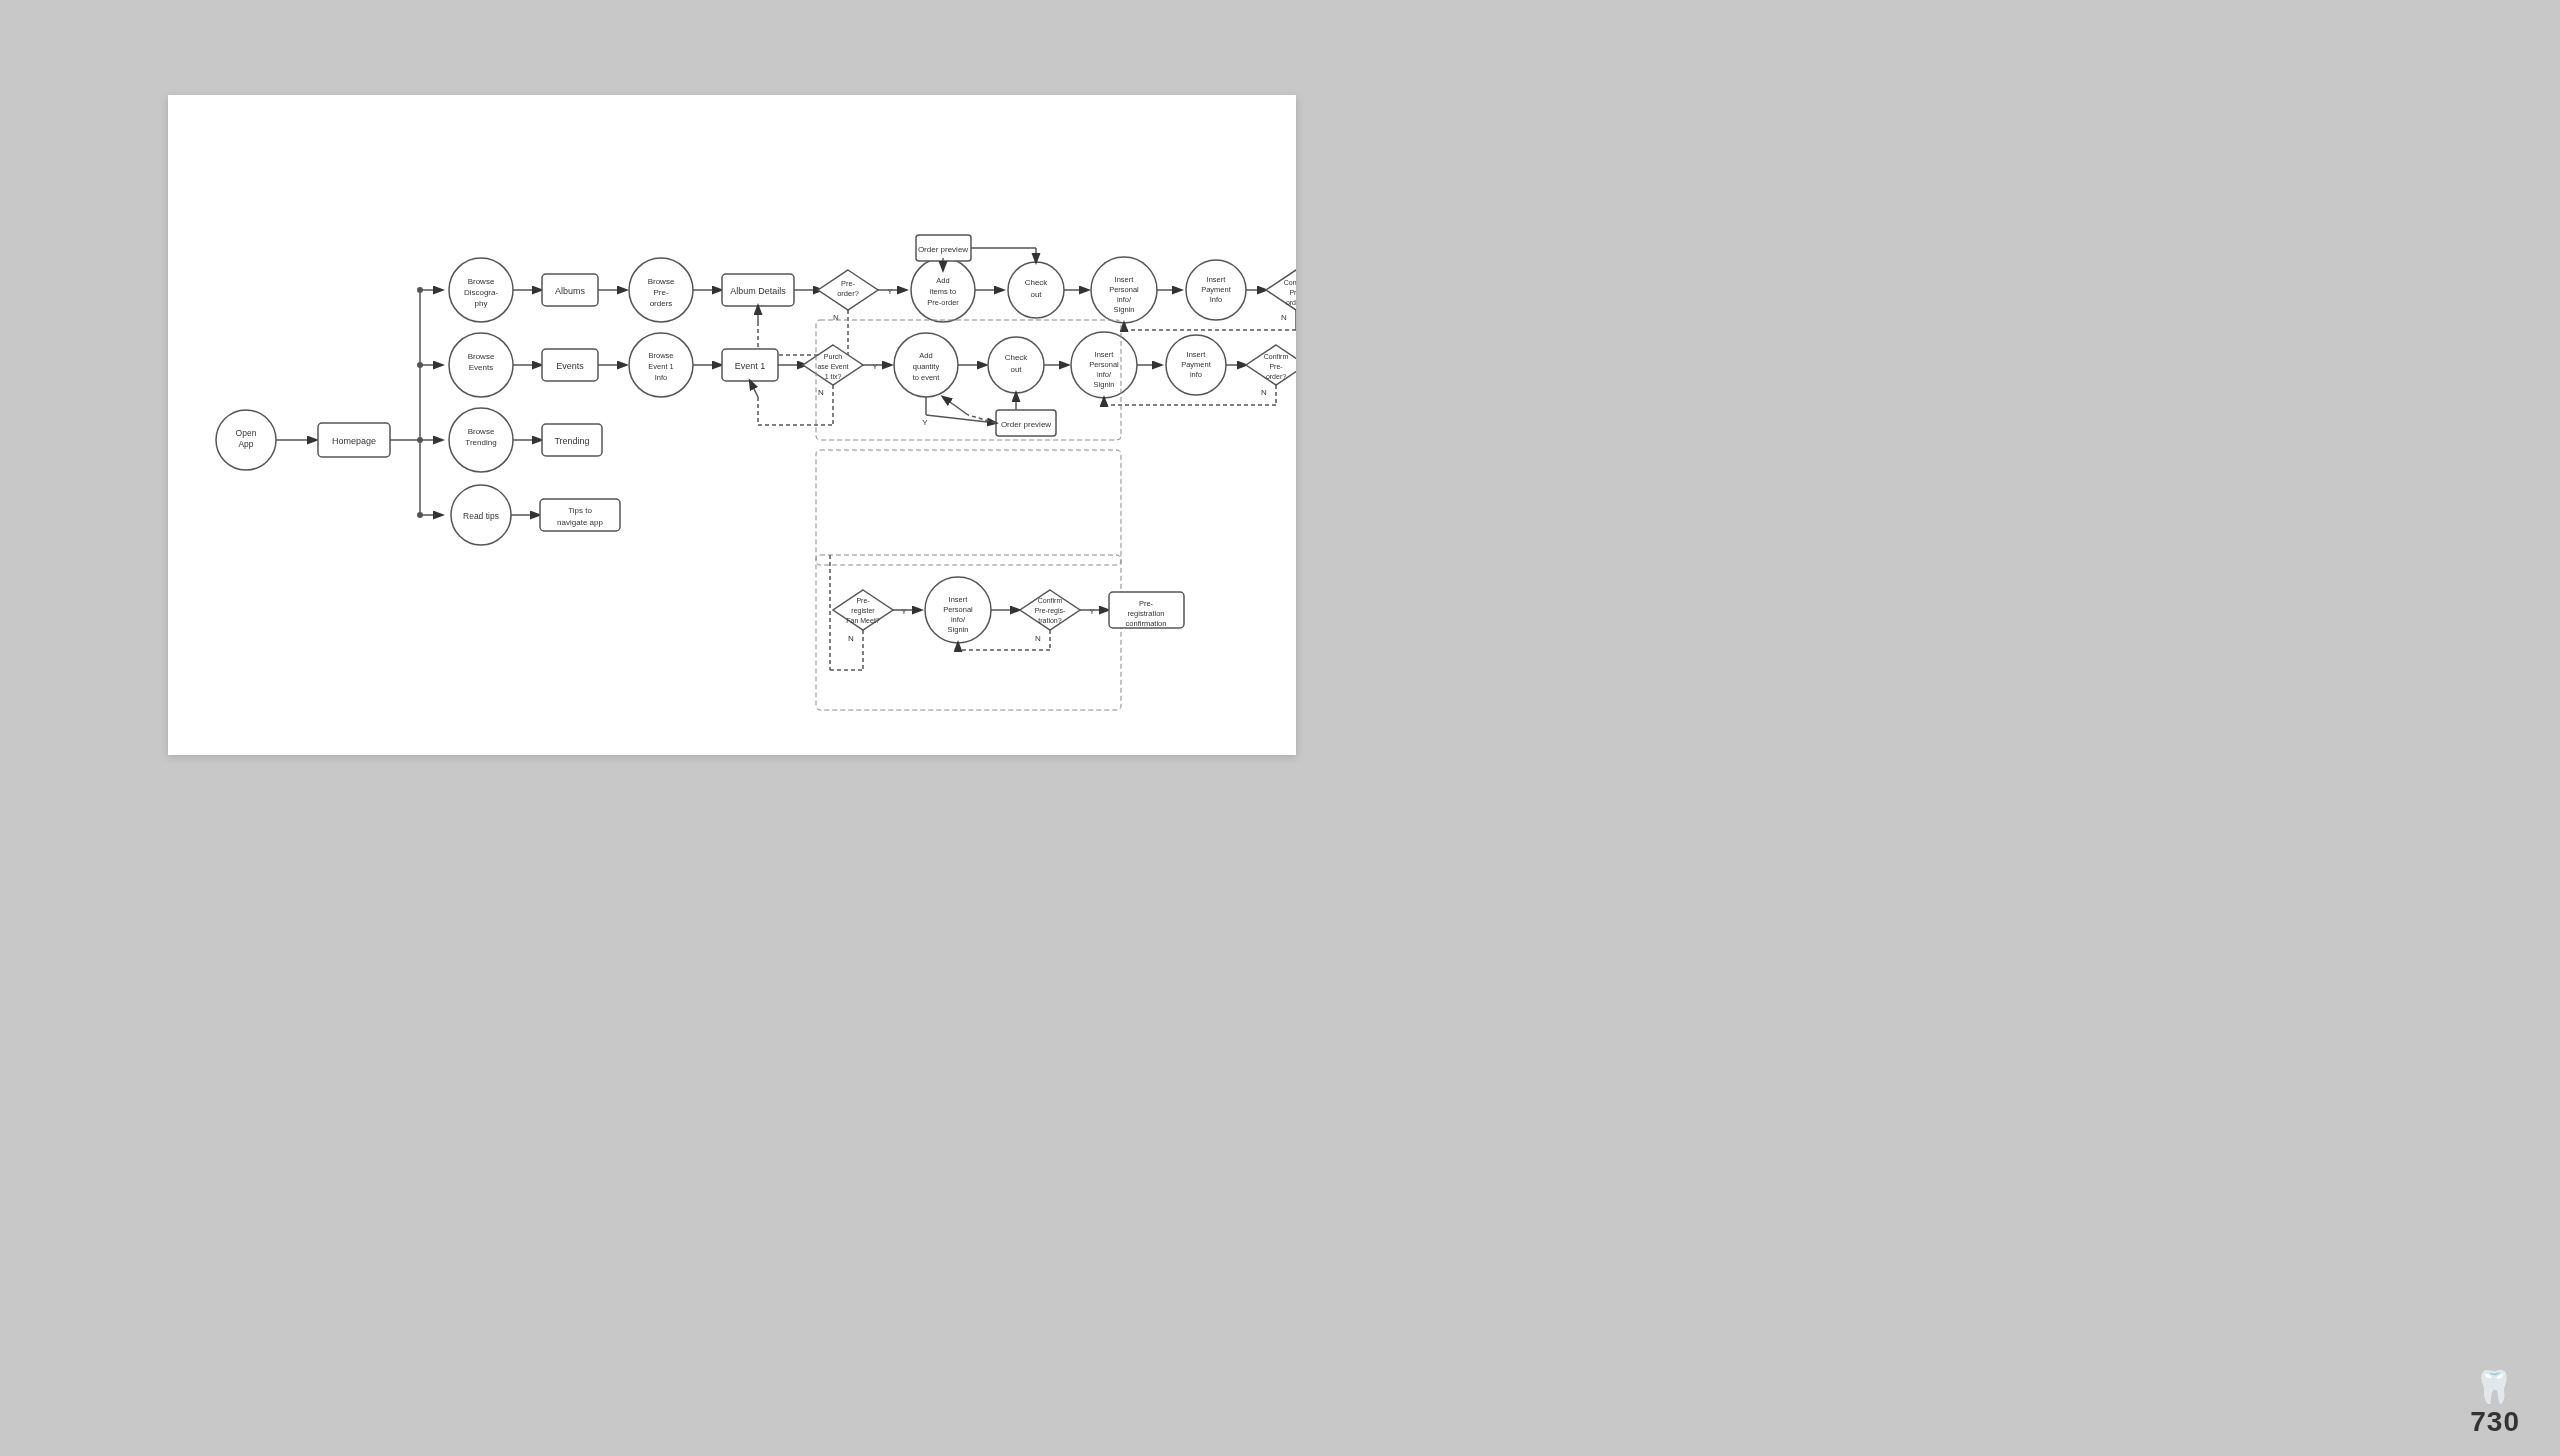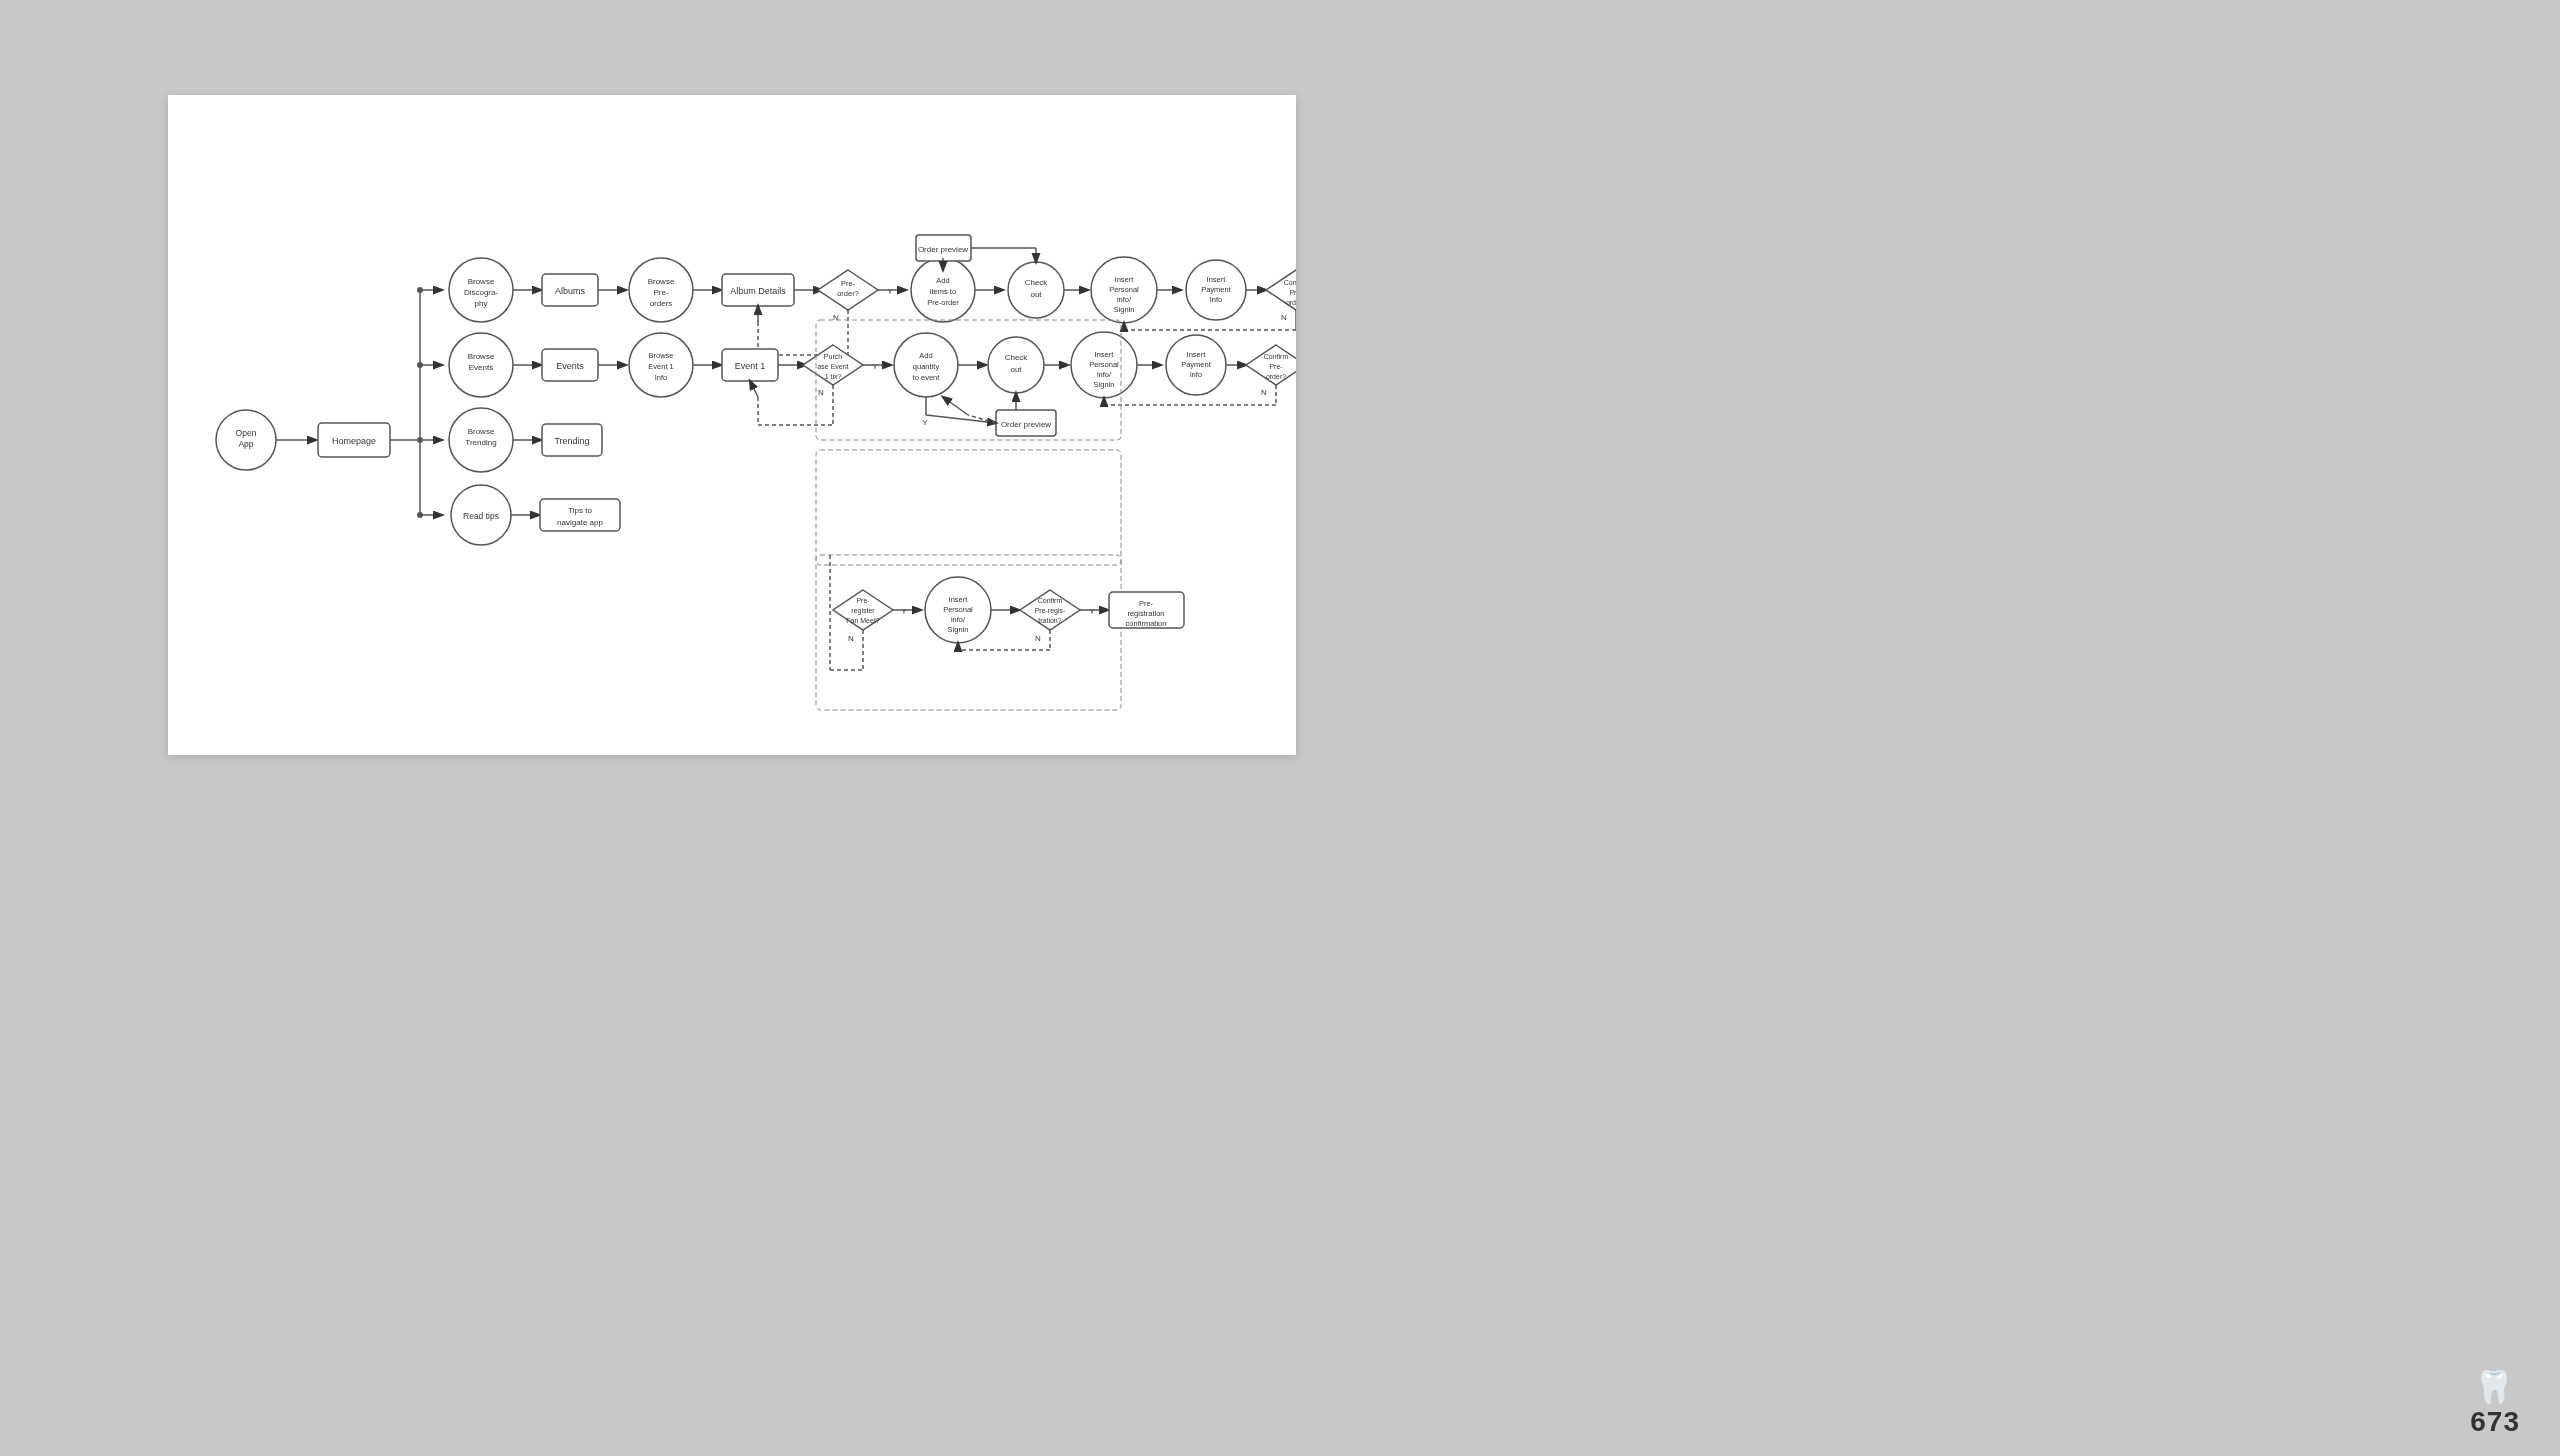--- a/index.html
+++ b/index.html
@@ -373,14 +373,14 @@
     <text x="757" y="330" text-anchor="middle" font-size="8" fill="#333">Y</text>
 
     <line x1="828" y1="328" x2="800" y2="320" stroke="#555" stroke-width="1.5" stroke-dasharray="4,3"></line>
     <line x1="800" y1="320" x2="775" y2="302" stroke="#555" stroke-width="1.5" marker-end="url(#arrow)"></line>
 
   </svg>
 </div>
 
 <div class="watermark">
   <span class="watermark-icon">🦷</span>
-  <span>673</span>
+  <span>730</span>
 </div>
 
 </body></html>

